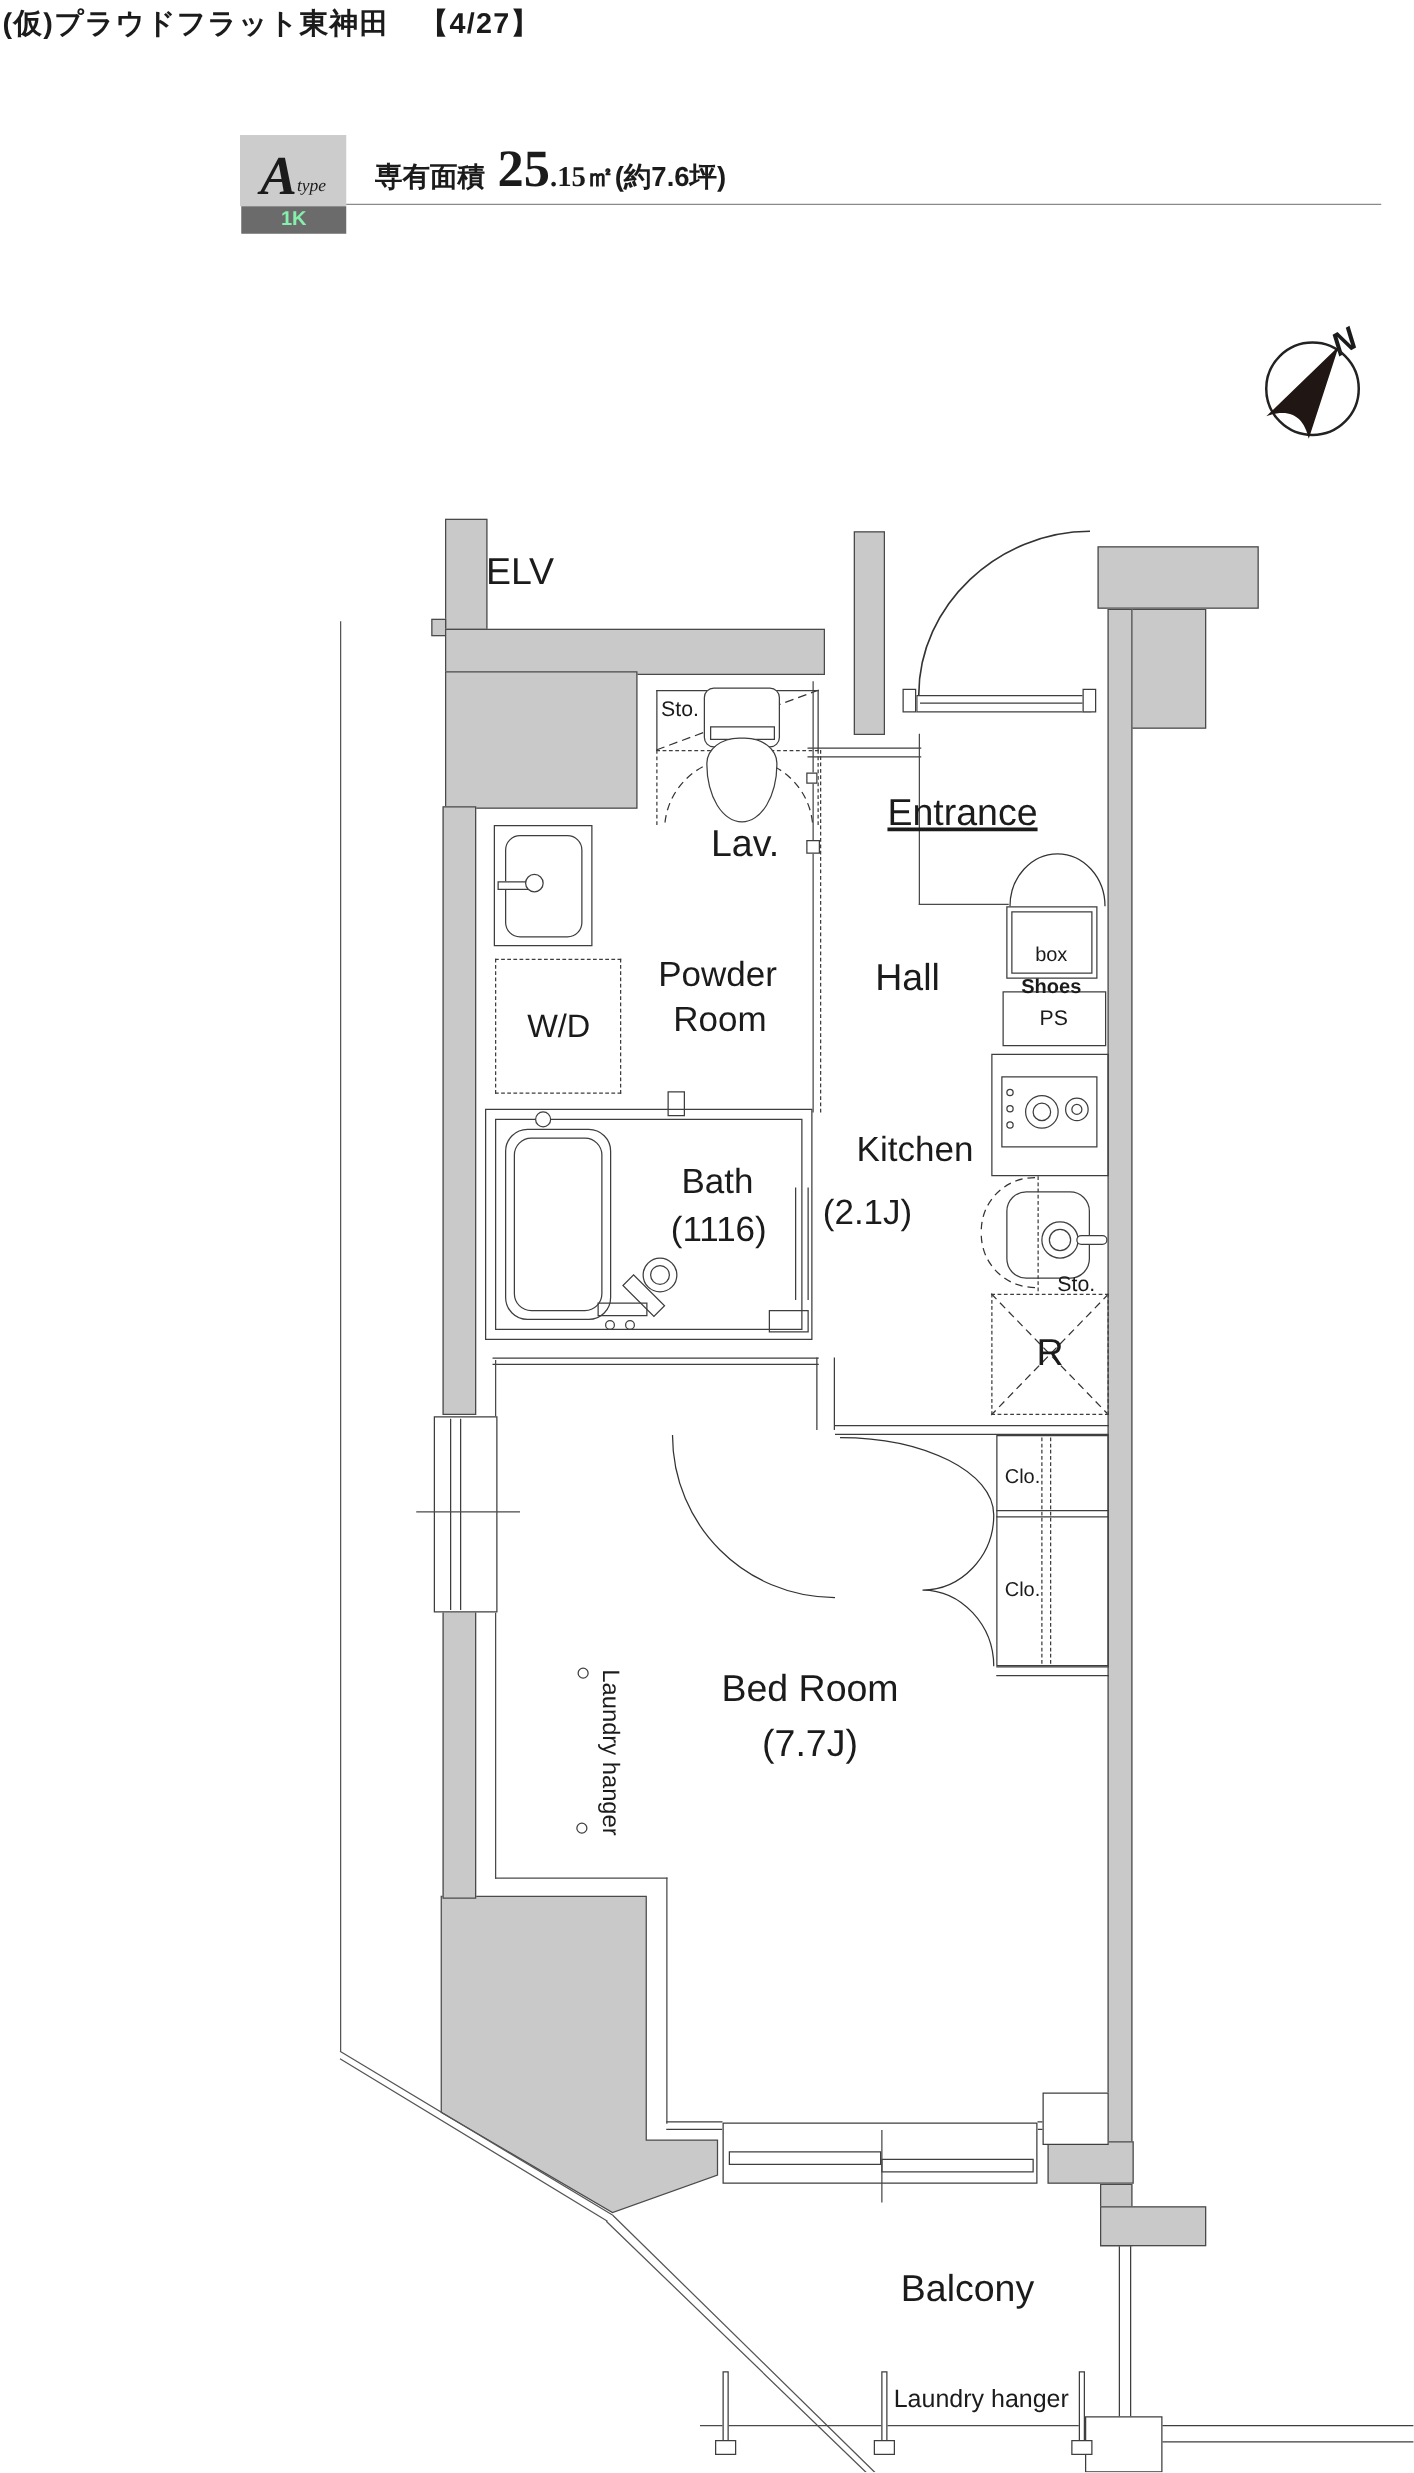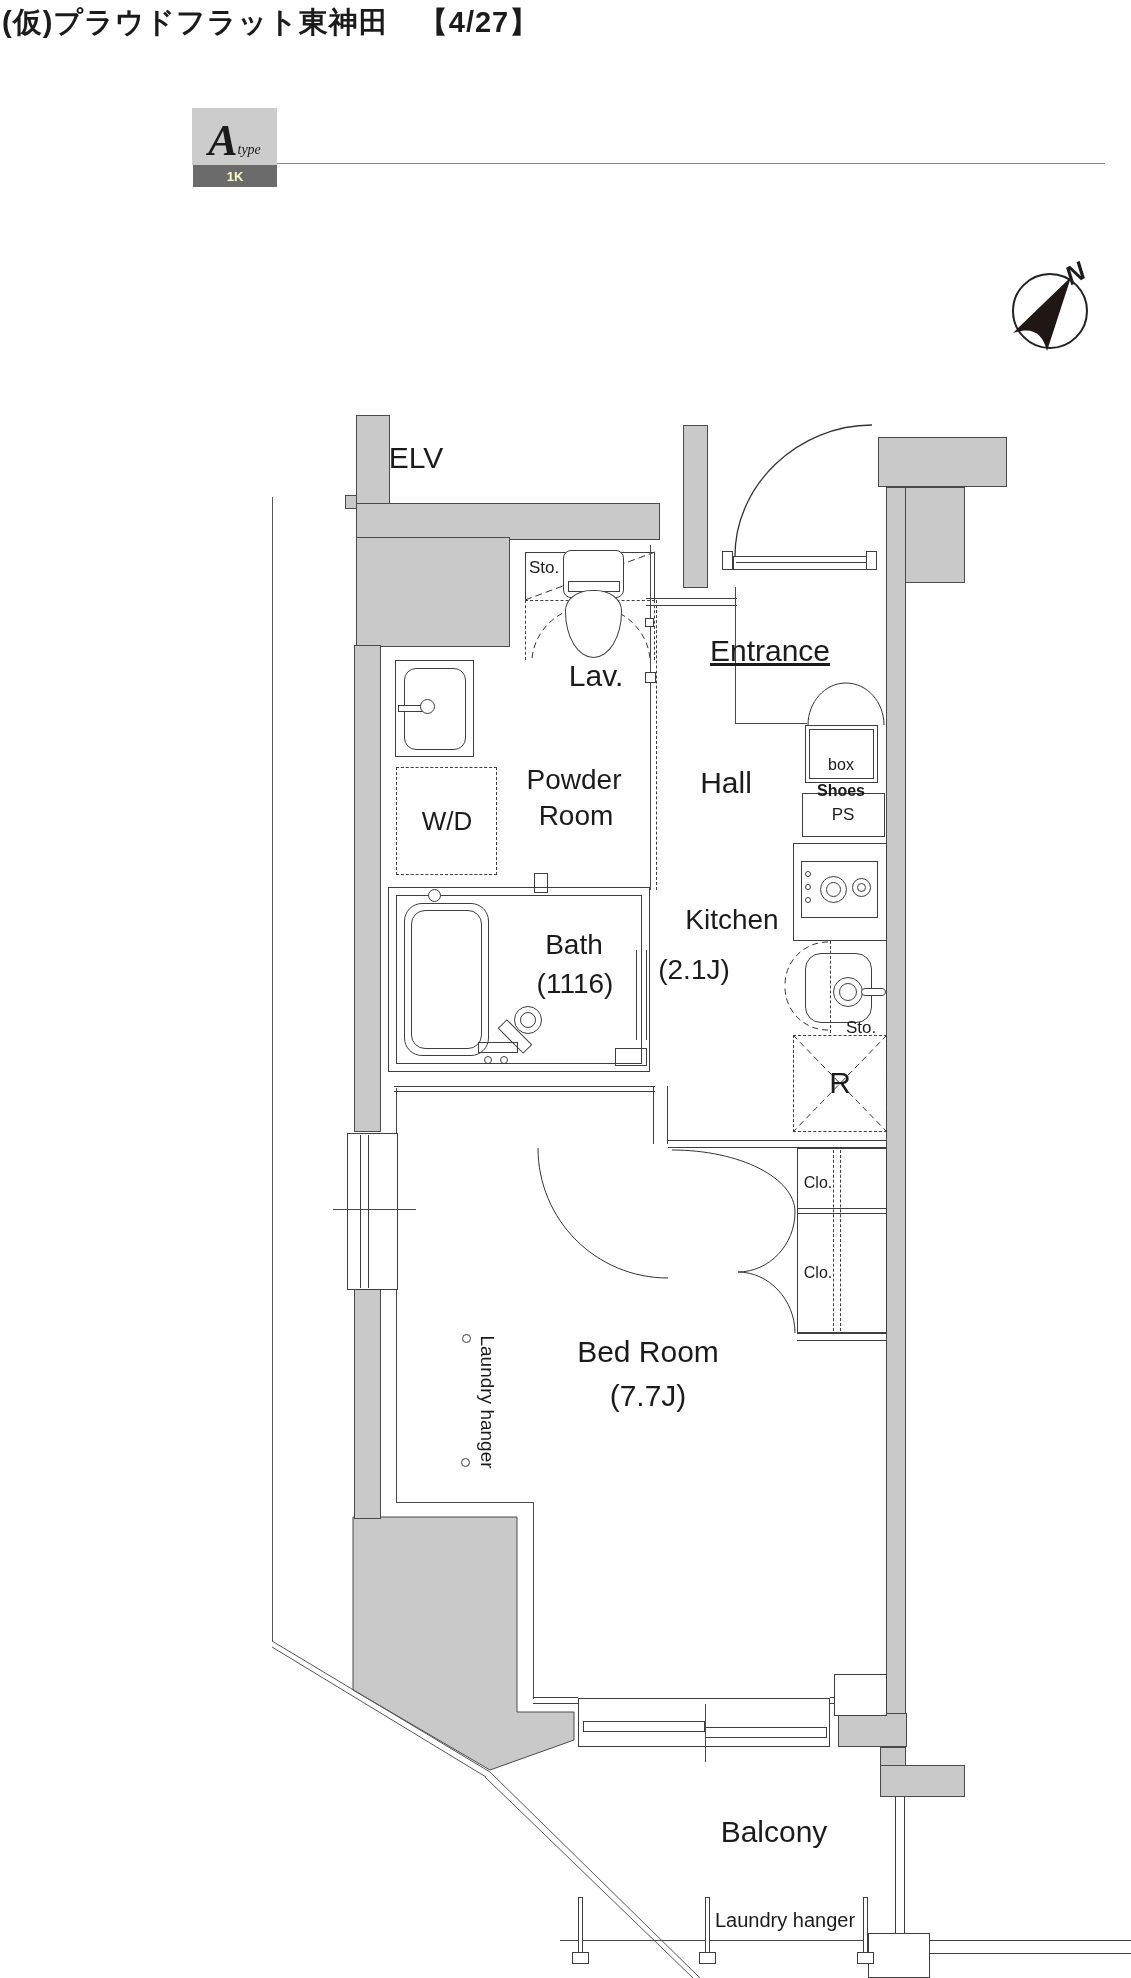--- a/index.html
+++ b/index.html
@@ -17,47 +17,53 @@
   .hh{position:absolute;border-top:1px solid #3e3e3e;border-bottom:1px solid #3e3e3e;box-sizing:border-box;}
   .vv{position:absolute;border-left:1px solid #3e3e3e;border-right:1px solid #3e3e3e;box-sizing:border-box;}
   .vvd{position:absolute;border-left:1px dashed #3e3e3e;border-right:1px dashed #3e3e3e;box-sizing:border-box;}
   .rnd{border-radius:50%;}
   
   .lbl{position:absolute;transform:translate(-50%,-50%);white-space:nowrap;color:#1b1b1b;text-align:center;}
   .f30{font-size:30px;} .f28{font-size:28px;} .f26{font-size:26px;}
   .f20{font-size:20px;} .f17{font-size:17px;} .f16{font-size:16px;line-height:17px;}
   .rot90{transform:translate(-50%,-50%) rotate(90deg);}
   svg.overlay{position:absolute;left:0;top:0;}
-  .title{position:absolute;left:2px;top:3px;font-size:29px;font-weight:bold;letter-spacing:1px;}
+  .title{position:absolute;left:2px;top:3px;font-size:23px;font-weight:bold;letter-spacing:1px;}
   .badgeA{position:absolute;left:192px;top:108px;width:85px;height:57px;background:#cccccc;
           display:flex;align-items:flex-end;justify-content:center;padding-bottom:4px;box-sizing:border-box;}
   .badgeA .big{font-family:"Liberation Serif",serif;font-style:italic;font-weight:bold;font-size:44px;line-height:40px;}
   .badgeA .sm{font-family:"Liberation Serif",serif;font-style:italic;font-size:14px;padding-bottom:3px;}
-  .badge1k{position:absolute;left:193px;top:165px;width:84px;height:22px;background:#6b6b6b;color:#fef9c3;
-           font-size:13px;font-weight:bold;display:flex;align-items:center;justify-content:center;}
+  .badge1k{position:absolute;left:193px;top:165px;width:84px;height:22px;background:#6b6b6b;color:#86efac;
+           font-size:16px;font-weight:bold;display:flex;align-items:center;justify-content:center;}
   .arearow{position:absolute;left:300px;top:112px;display:flex;align-items:baseline;font-weight:bold;}
   .arearow .jp{font-size:22px;}
   .arearow .big{font-family:"Liberation Serif",serif;font-size:42px;font-weight:bold;margin-left:10px;}
   .arearow .mid{font-family:"Liberation Serif",serif;font-size:23px;font-weight:bold;}
   .ncompass{position:absolute;left:1066px;top:258px;font-size:26px;font-weight:bold;font-style:italic;
             transform:rotate(-28deg);}
 </style>
 </head>
 <body>
 
 <div id="canvas">
 
   <div class="title">(仮)プラウドフラット東神田　【4/27】</div>
 
   <div class="badgeA">
     <span class="big">A</span>
     <span class="sm">type</span>
   </div>
   <div class="badge1k">1K</div>
 
+  <div class="arearow">
+    <span class="jp">専有面積</span>
+    <span class="big">25</span>
+    <span class="mid">.15㎡</span>
+    <span class="jp">(約7.6坪)</span>
+  </div>
   <div class="ln" style="left:277px;top:163px;width:828px;height:1px;background:#8a8a8a;"></div>
 
   <div class="ncompass">N</div>
 
   <svg class="overlay" width="1131" height="1978" viewBox="0 0 1131 1978">
 
     <g>
       <circle cx="1050" cy="311" r="37" fill="none" stroke="#222" stroke-width="2"></circle>
       <path d="M1071,277 L1013,333 C1033,326 1043,334 1047,351 Z" fill="#201714"></path>
     </g>

